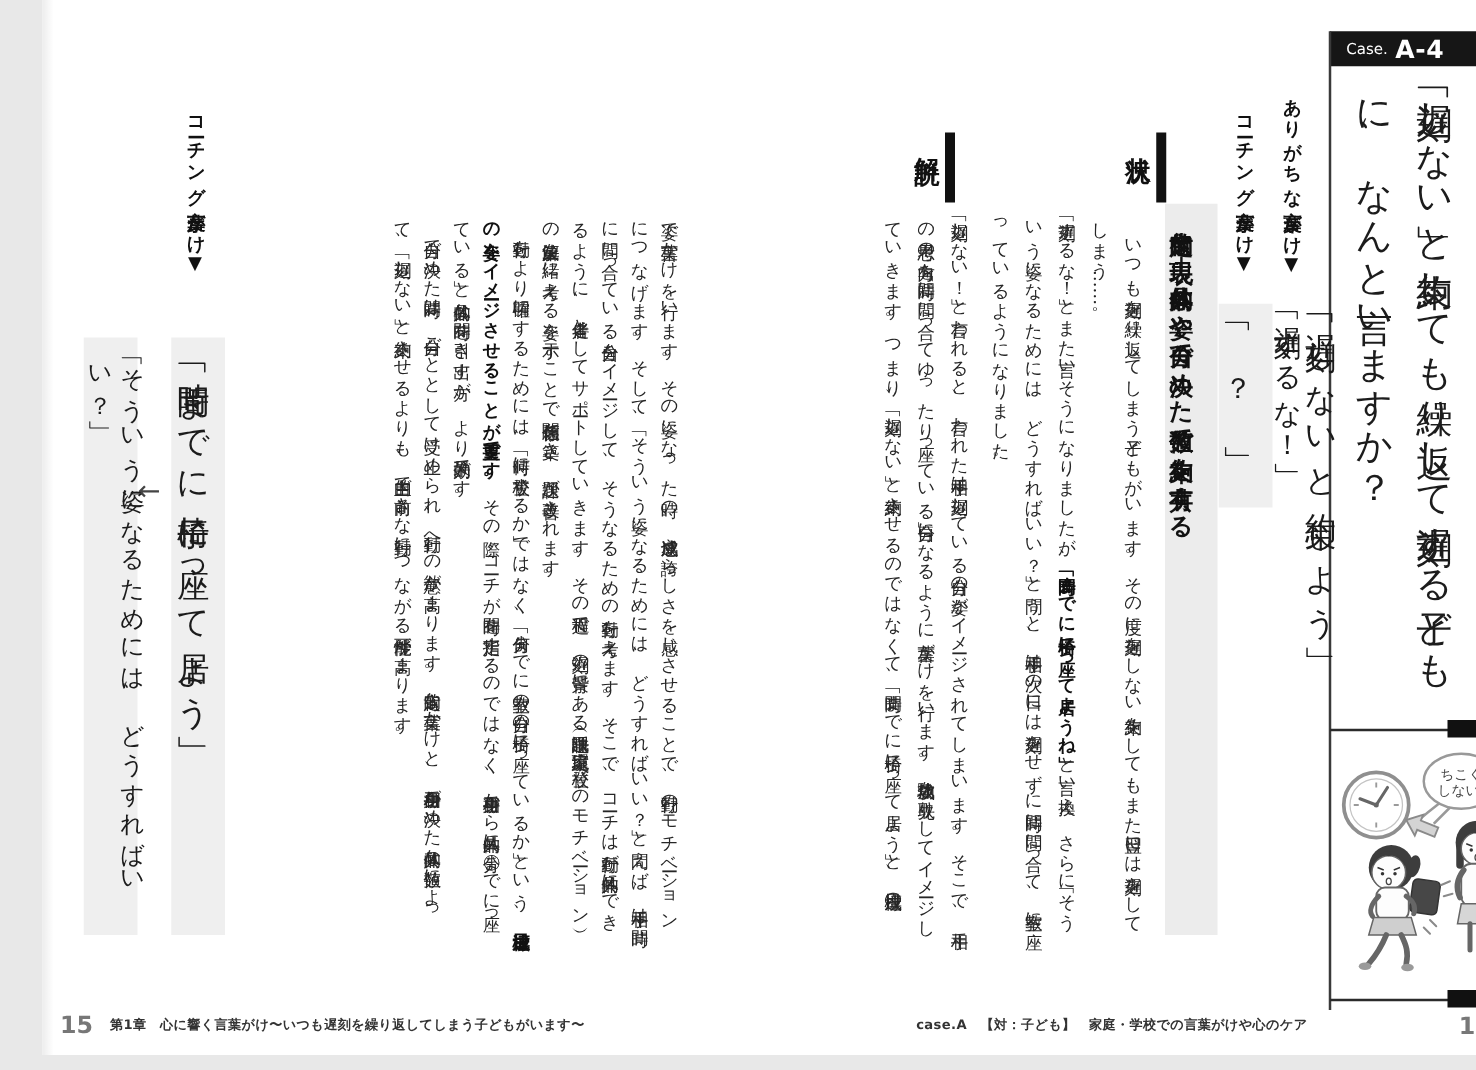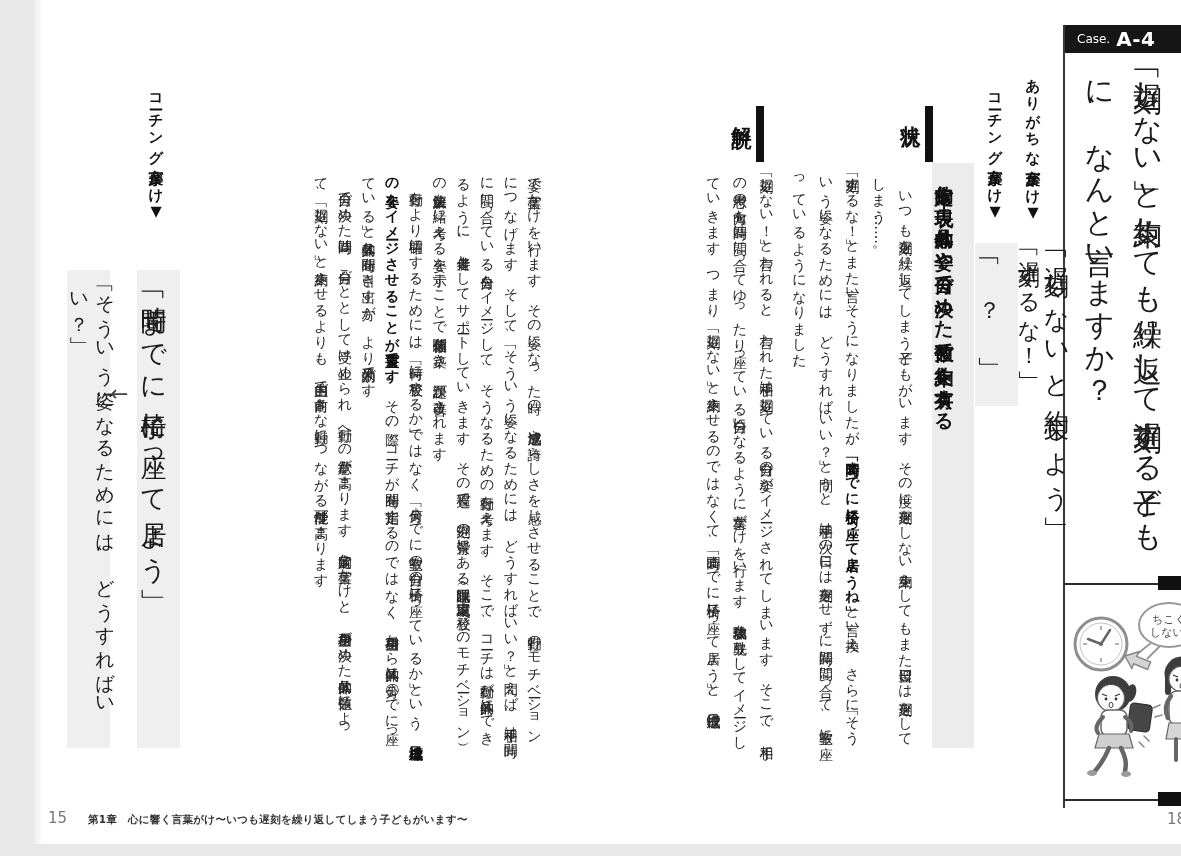--- a/index.html
+++ b/index.html
@@ -43,21 +43,21 @@
   
   .gray-box{background:#EFEFEF;box-sizing:border-box;}
   .q-long{font-size:25px;letter-spacing:5px;line-height:30px;color:#1b1b1b;}
   .q-short{font-size:22px;letter-spacing:2.5px;line-height:25px;color:#1b1b1b;}
   .q-main{font-size:26px;letter-spacing:3.5px;color:#1b1b1b;padding:12px 8px 0 0;}
   .q-sub{font-size:19px;letter-spacing:2px;color:#1b1b1b;padding:10px 11px 0 0;}
   .q-mark{font-size:23px;letter-spacing:6px;color:#1b1b1b;padding:7px 10px 0 0;}
   .arrow{font-size:22px;color:#444;font-family:"DejaVu Sans","Liberation Sans",sans-serif;}
 
   
-  .pgnum{font-size:15px;font-weight:normal;color:#777;font-family:"DejaVu Sans","Liberation Sans",sans-serif;}
+  .pgnum{font-size:19px;font-weight:bold;color:#777;font-family:"DejaVu Sans","Liberation Sans",sans-serif;}
   .foot-txt{font-size:10.5px;font-weight:bold;color:#333;font-family:"DejaVu Sans","Liberation Sans",sans-serif;
             letter-spacing:.3px;white-space:nowrap;}
 
   
   .edge-bottom{left:0;top:844px;width:1181px;height:12px;
                background:linear-gradient(to bottom,rgba(0,0,0,0),rgba(0,0,0,0.16));}
   .edge-bottom-line{left:0;top:854px;width:1181px;height:2px;background:#9e9e9e;}
   .edge-left{left:0;top:0;width:9px;height:856px;
              background:linear-gradient(to right,rgba(0,0,0,0.07),rgba(0,0,0,0));}
   .edge-right{left:1175px;top:0;width:6px;height:856px;
@@ -174,20 +174,21 @@
     <p><span>「遅刻するな！」とまた言いそうになりましたが、</span><span class="emph">「時間までに椅子に座って居ようね」</span><span>と言い換え、さらに「そういう姿になるためには、どうすればいい？」と問うと、相手は次の日には遅刻をせずに時間に間に合って、教室に座っているようになりました。</span></p>
   </div>
 
   <div class="abs h-bar" style="left:722px;top:106px;"></div>
   <div class="abs v h-txt sans" style="left:695px;top:110px;">解説</div>
 
   <div class="abs v flow lh26" style="left:629px;top:168px;width:117px;height:578px;">
     <p>「遅刻しない！」と言われると、言われた相手は遅刻している自分の姿がイメージされてしまいます。そこで、相手の思考の方向を「時間に間に合ってゆったり座っている自分」になるように言葉がけを行います。成功体験を先取りしてイメージしていきます。つまり、「遅刻しない」と約束させるのではなくて、「時間までに椅子に座って居よう」と、目標達成の</p>
   </div>
 
+  <div class="abs foot-txt" style="left:690px;top:813px;width:322px;text-align:right;">case.A　【対：子ども】　家庭・学校での言葉がけや心のケア</div>
   <div class="abs pgnum" style="left:1133px;top:810px;">18</div>
 
   <div class="abs v flow lh23" style="left:204px;top:168px;width:308px;height:578px;">
     <p>姿で言葉かけを行います。その姿になった時の、達成感や誇らしさを感じさせることで、行動のモチベーションにつなげます。そして、「そういう姿になるためには、どうすればいい？」と問えば、相手は時間に間に合っている自分をイメージして、そうなるための行動を考えます。そこで、コーチは行動が具体的にできるように、伴走者としてサポートしていきます。その過程で、遅刻の背景にある課題（睡眠、家庭環境、登校へのモチベーション）の解決策を一緒に考える姿を示すことで信頼関係を築き、課題が改善されます。</p>
     <p class="indent"><span>行動をより明確にするためには、「何時に登校するか」ではなく、「何分までに教室の自分の椅子に座っているか」という、</span><span class="emph">目標達成の姿をイメージさせることが重要です。</span><span>その際、コーチが時間を指定するのではなく、相手自身から具体的に「〇〇分までに座っている」と具体的な時間を引き出す方が、より効果的です。</span></p>
     <p class="indent">自分で決めた時間は、自分ごととして受け止められ、行動への意欲が高まります。肯定的な言葉かけと、相手自身が決めた具体的な数値によって、「遅刻しない」と約束させるよりも、自主的で前向きな行動につながる可能性が高まります。</p>
   </div>
 
   <div class="abs v mini-head sans" style="left:112px;top:84px;">コーチング言葉がけ ▼</div>
 

